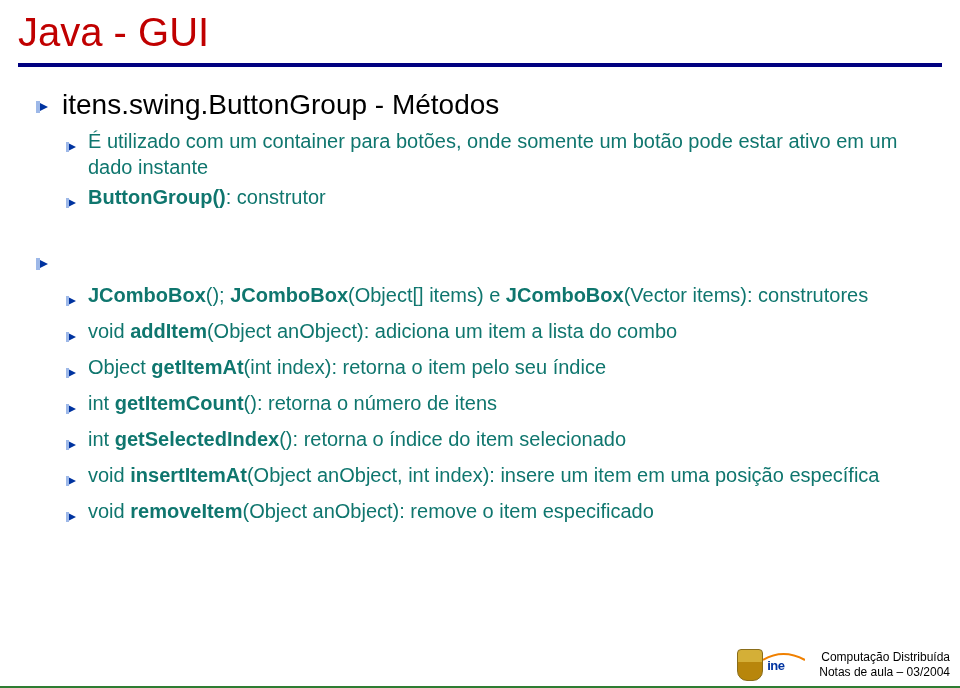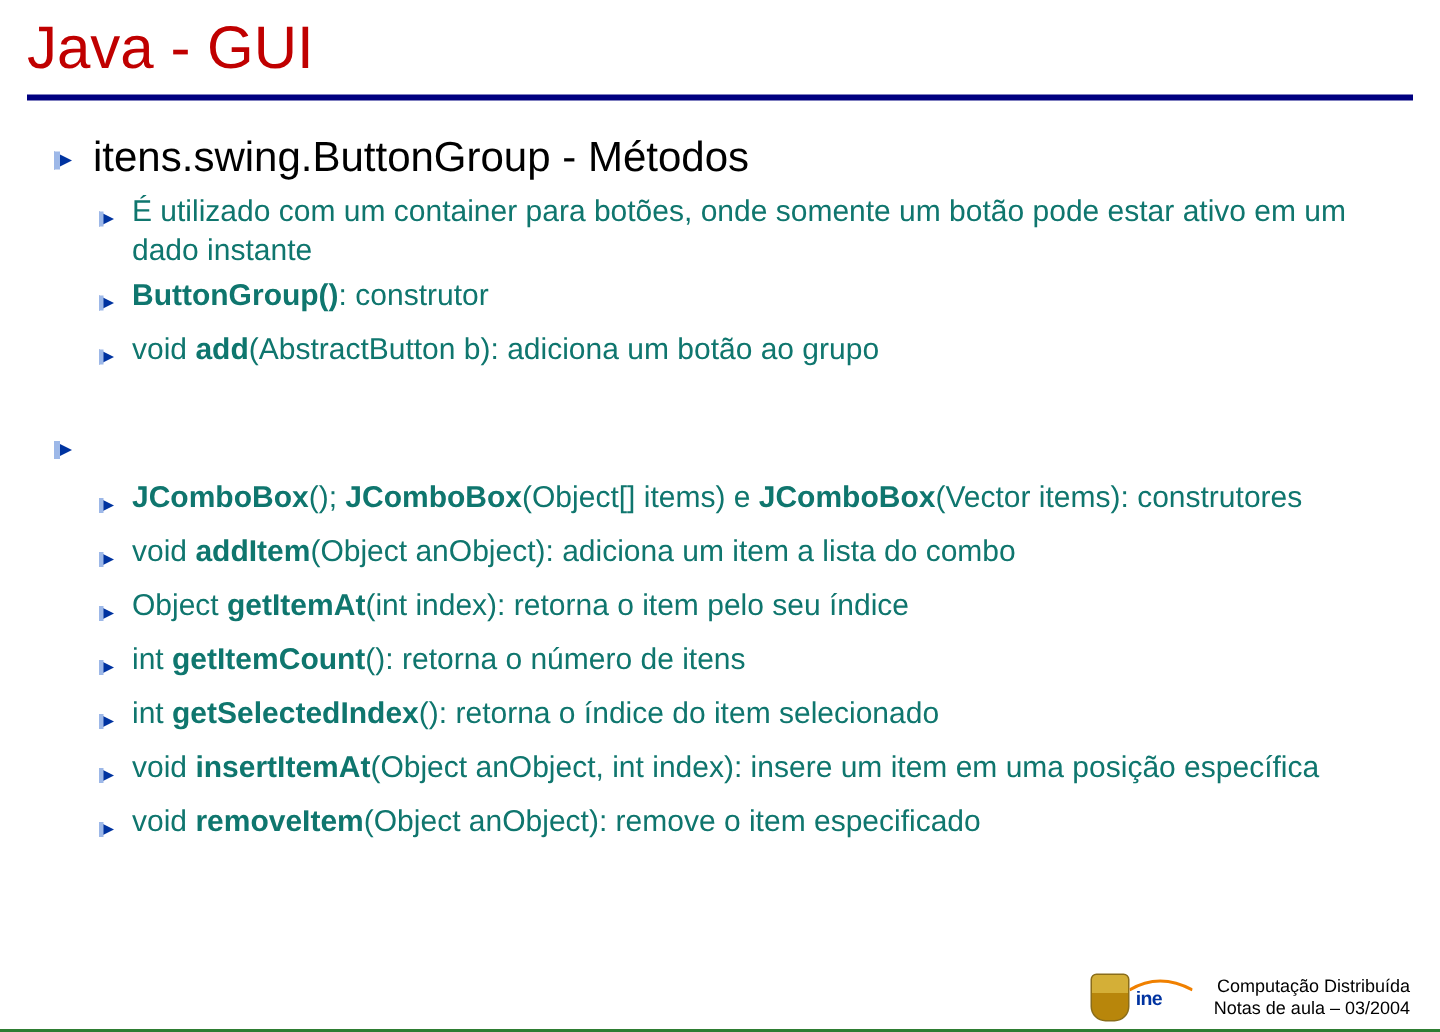--- a/index.html
+++ b/index.html
@@ -52,21 +52,21 @@
     line-height: 1.3;
     margin-bottom: 4px;
     display: flex;
     gap: 8px;
   }
   .sub .txt { flex: 1; }
   .bold { font-weight: bold; text-align: center; }
   .gap { height: 24px; }
   .footer {
     position: absolute;
-    right: 20px;
+    right: 10px;
     bottom: 4px;
     display: flex;
     align-items: center;
     gap: 10px;
   }
   .footer-text {
     font-size: 12px;
     text-align: right;
     line-height: 1.25;
   }
@@ -124,27 +124,20 @@
           </svg></span>
       <span class="txt">É utilizado com um container para botões, onde somente um botão pode estar ativo em um dado instante</span>
     </div>
     <div class="sub">
       <span class="bullet bullet-sub"><svg viewBox="0 0 14 14">
             <polygon points="0,2 10,7 0,12" fill="#0033a0"></polygon>
             <rect x="0" y="2" width="3" height="10" fill="#9db8e8"></rect>
           </svg></span>
       <span class="txt"><span class="bold">ButtonGroup()</span><span>: construtor</span></span>
     </div>
-    <div class="sub">
-      <span class="bullet bullet-sub"><svg viewBox="0 0 14 14">
-            <polygon points="0,2 10,7 0,12" fill="#0033a0"></polygon>
-            <rect x="0" y="2" width="3" height="10" fill="#9db8e8"></rect>
-          </svg></span>
-      <span class="txt"><span>void </span><span class="bold">add</span><span>(AbstractButton b): adiciona um botão ao grupo</span></span>
-    </div>
   </div>
 
   <div class="gap"></div>
 
   <div class="bullet-row">
     <span class="bullet bullet-main">
       <svg viewBox="0 0 16 16">
           <polygon points="0,2 12,8 0,14" fill="#0033a0"></polygon>
           <rect x="0" y="2" width="4" height="12" fill="#9db8e8"></rect>
         </svg>

